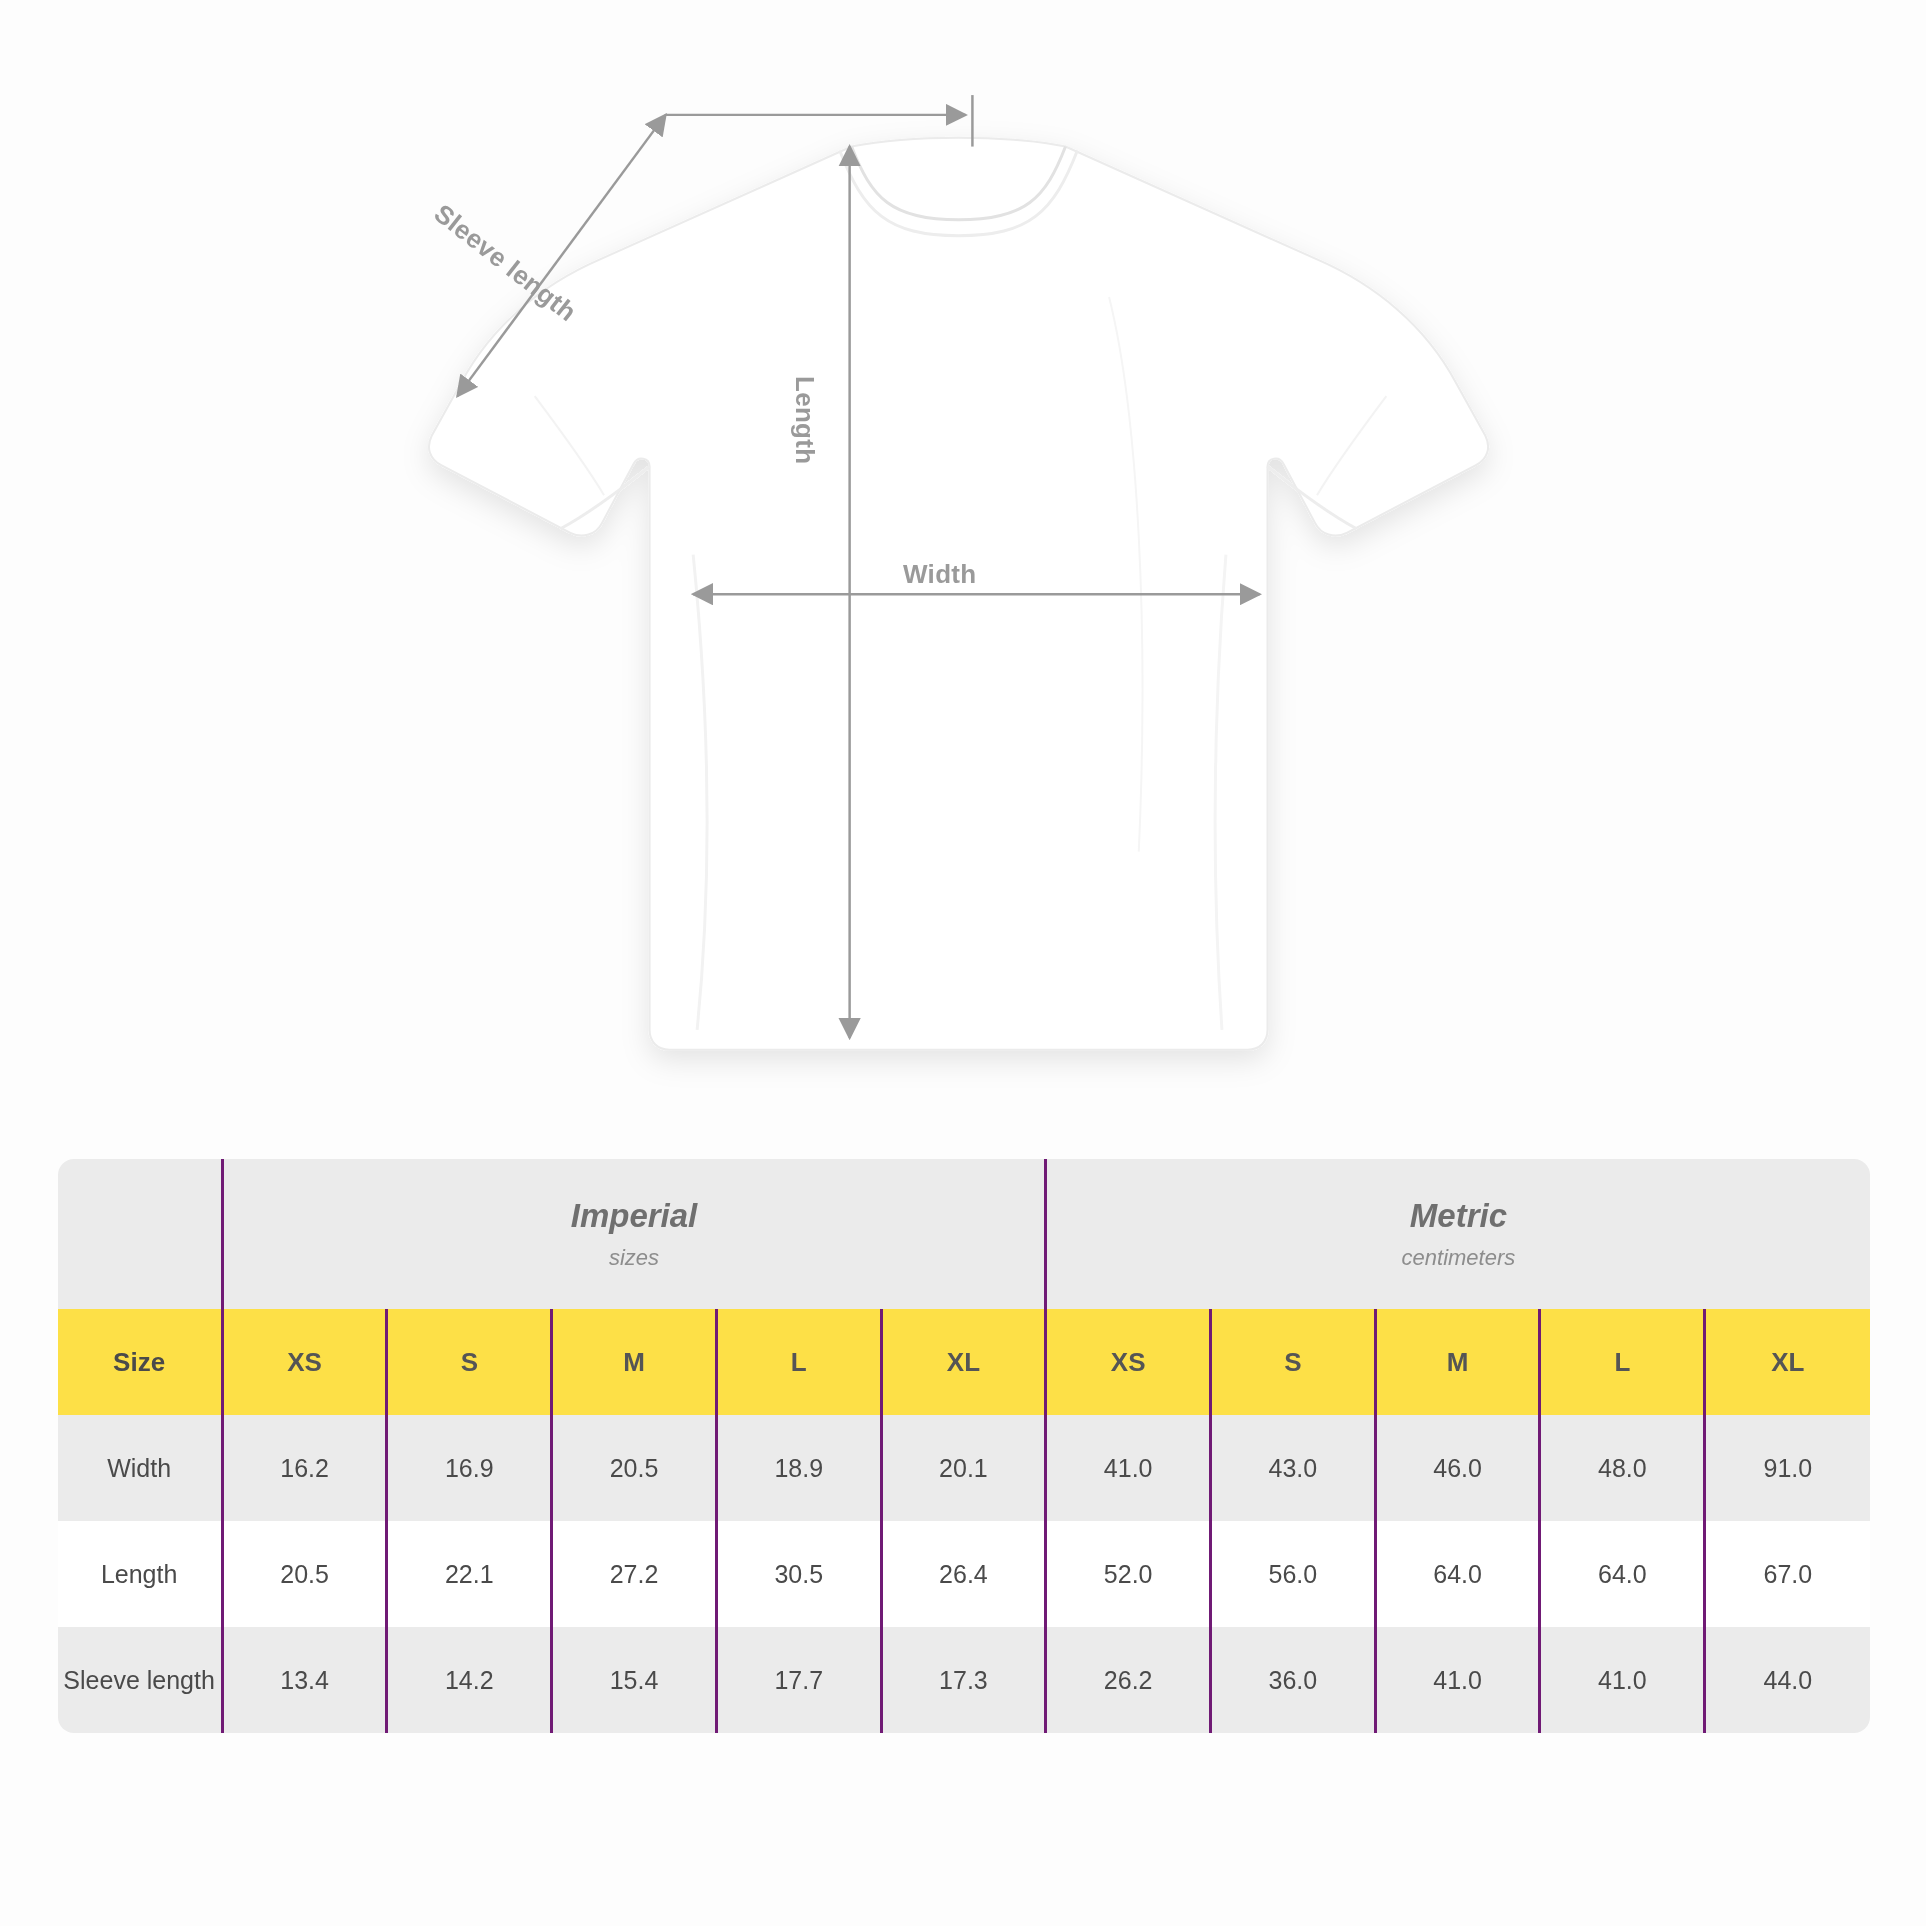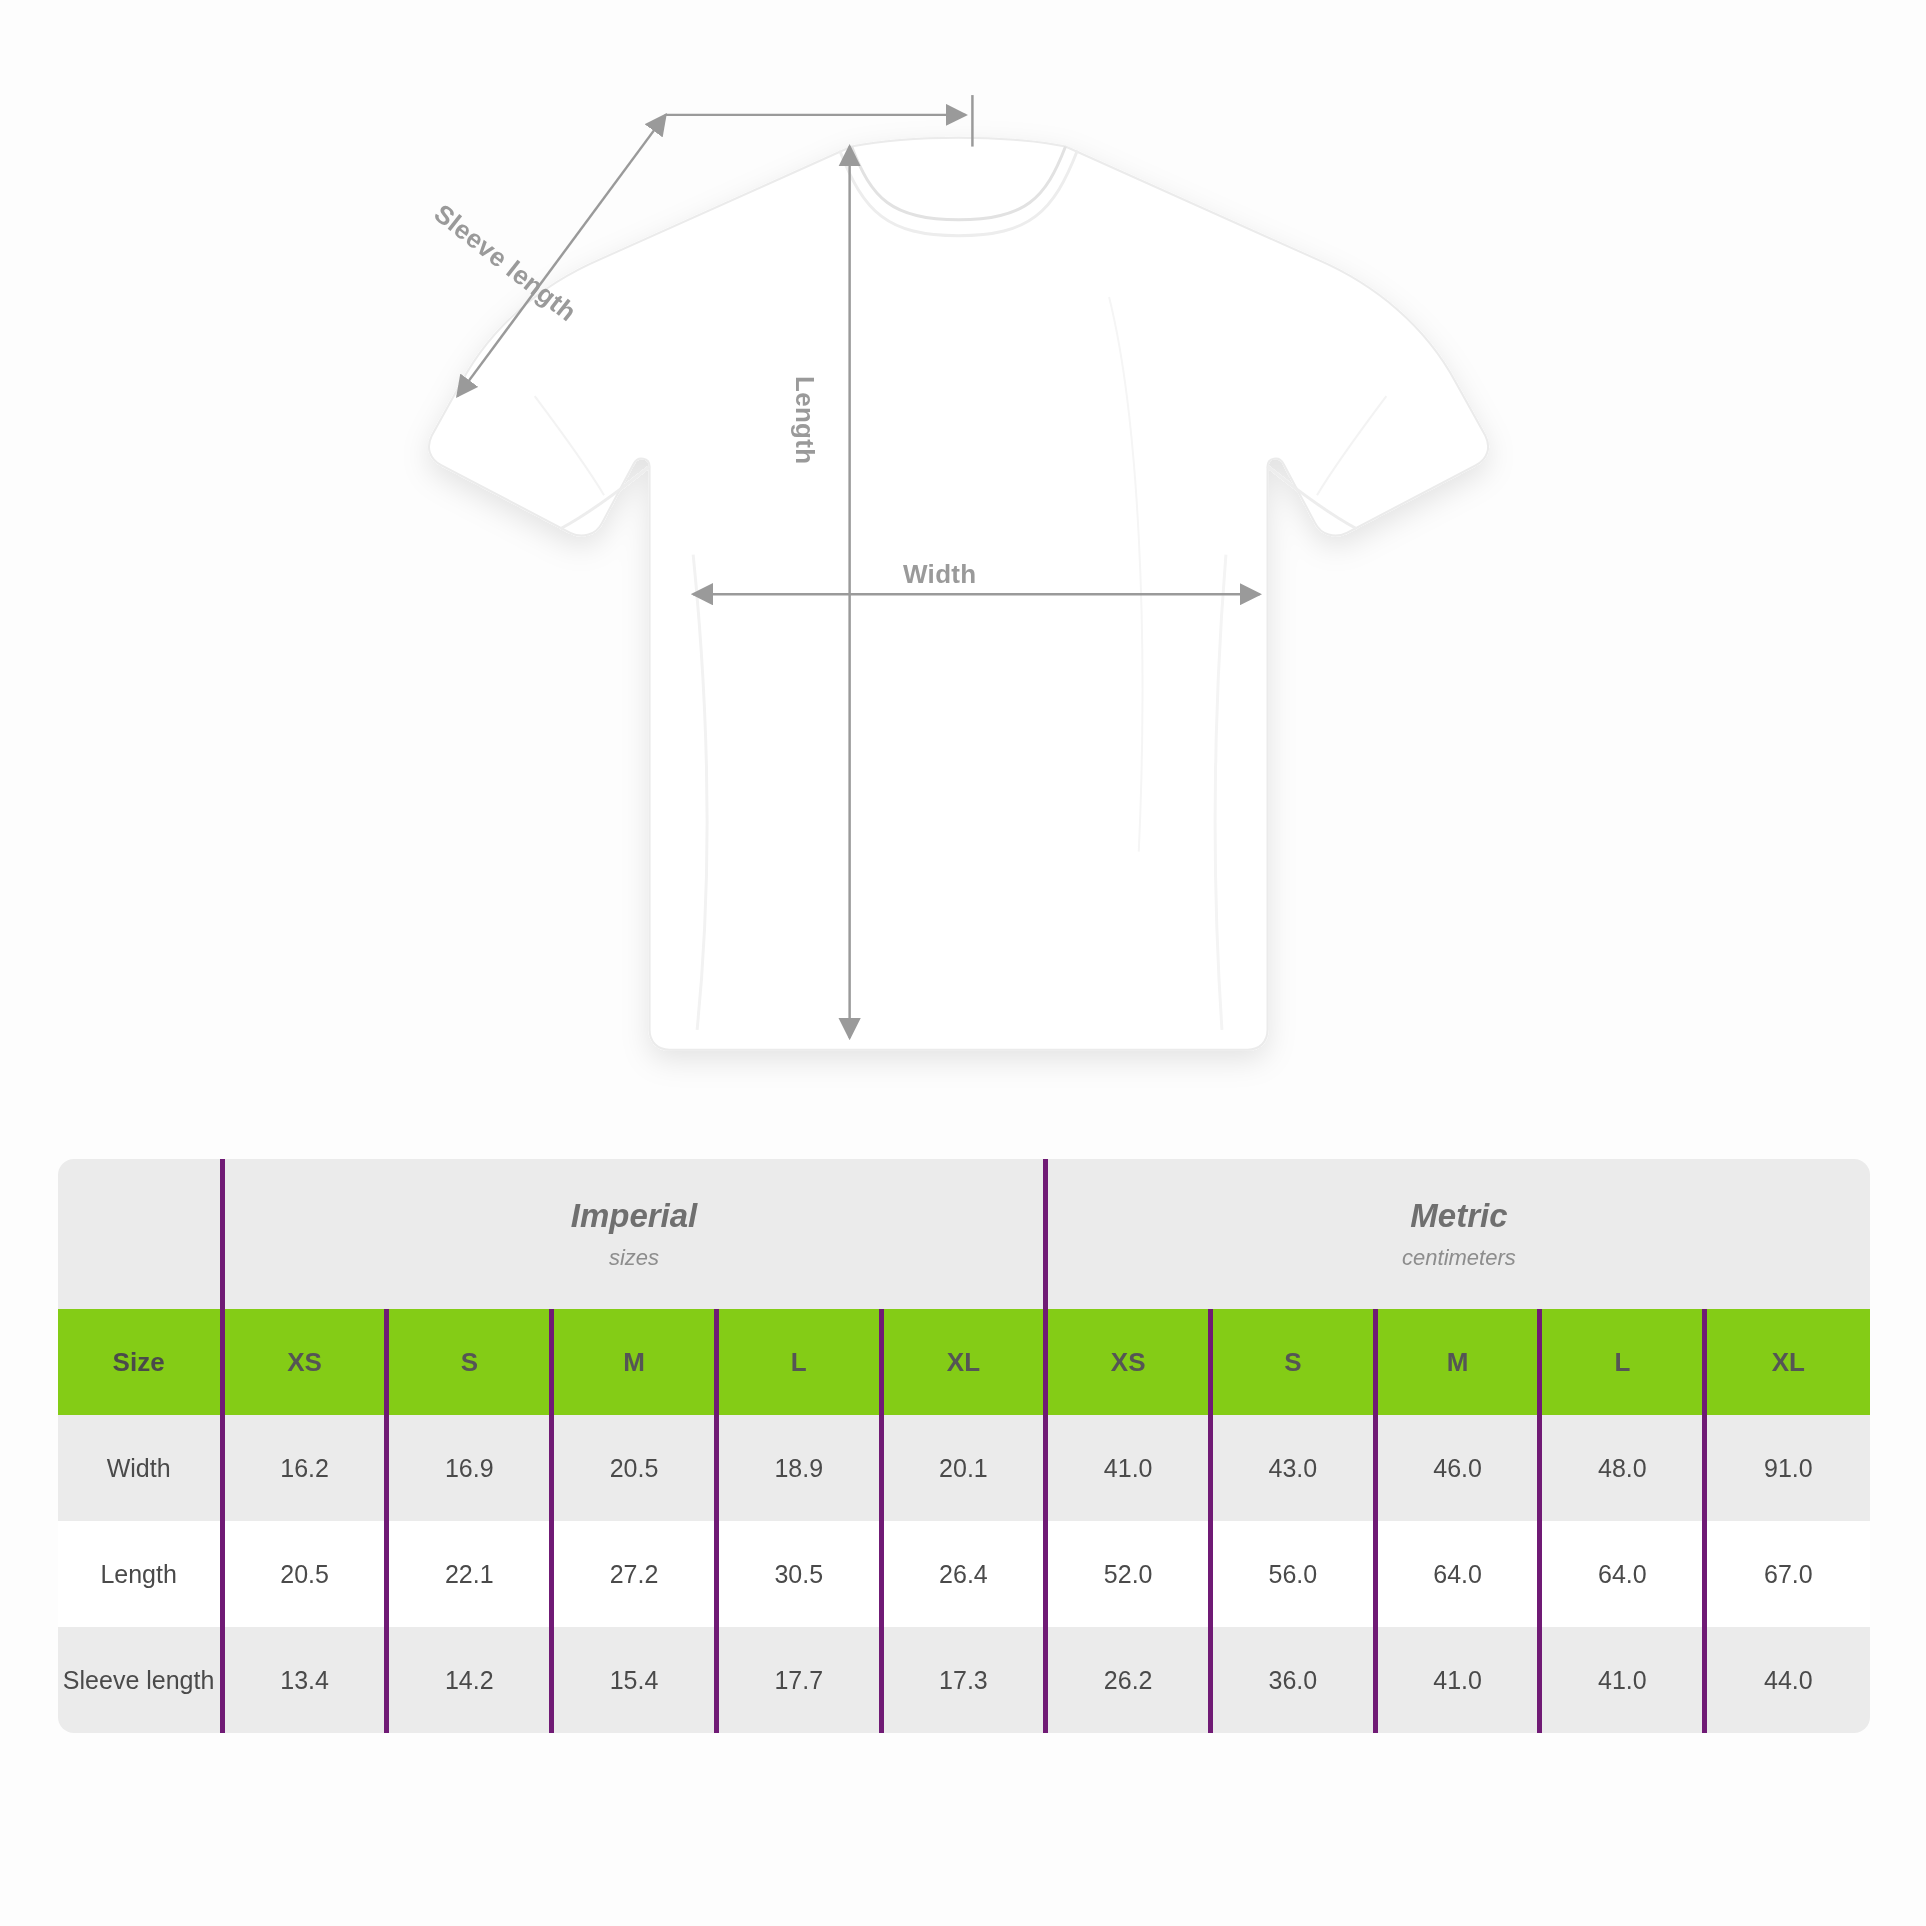--- a/index.html
+++ b/index.html
@@ -90,21 +90,21 @@
     width: 100%;
     border-collapse: collapse;
     table-layout: fixed;
   }
   table.size-table td, table.size-table th {
     text-align: center;
     vertical-align: middle;
     font-size: 25px;
     color: #4a4a4a;
     font-weight: normal;
-    border-left: 5px solid #701a75;
+    border-left: 3px solid #701a75;
   }
   table.size-table td:first-child, table.size-table th:first-child {
     border-left: none;
   }
 
   
   tr.group-row td {
     background: #ebebeb;
     height: 150px;
     padding: 0;
@@ -128,21 +128,21 @@
     margin-top: 10px;
   }
   tr.group-row td.corner-left {
     border-top-left-radius: 16px;
   }
   tr.group-row td.corner-right {
     border-top-right-radius: 16px;
   }
 
   tr.head-row td {
-    background: #84cc16;
+    background: #fde047;
     height: 104px;
     font-weight: bold;
     color: #555555;
     font-size: 26px;
   }
   tr.head-row td.rowhead {
     font-weight: bold;
     color: #4a4a4a;
   }
 

